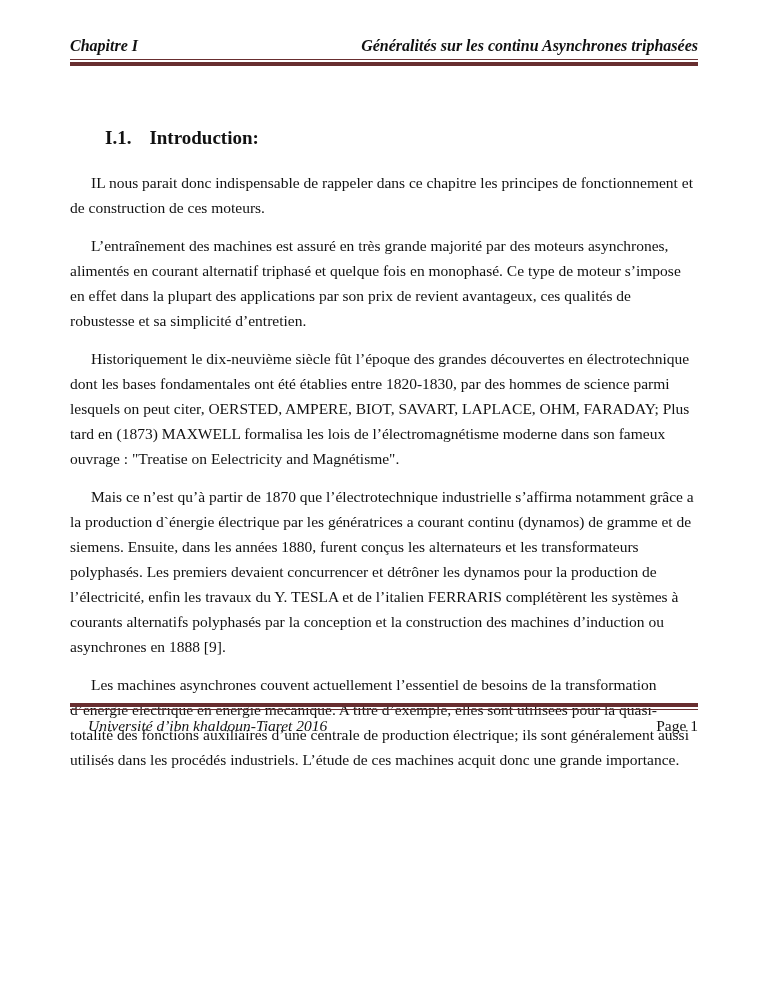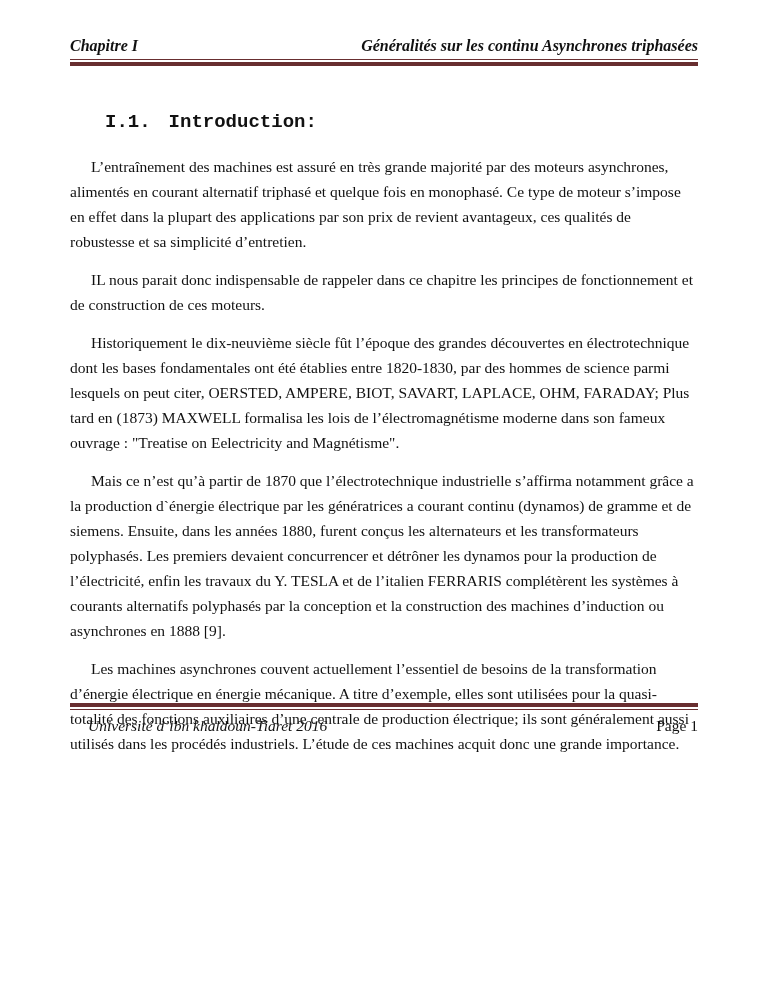--- a/index.html
+++ b/index.html
@@ -32,22 +32,21 @@
     line-height:20px;
   }
   .rule-thin-thick{margin-top:3px;}
   .rule-thin-thick .thin{height:1px;background:var(--accent);}
   .rule-thin-thick .thick{height:4px;background:var(--accent);margin-top:2px;}
   
   .section-heading{
     font-size:19px;
     font-weight:bold;
     line-height:24px;
-    margin:44px 0 20px 35px;
-    font-family:Liberation Mono, monospace;
+    margin:60px 0 20px 35px;
   }
   .section-heading .heading-number{margin-right:18px;}
   .section-heading.second{margin-top:26px;}
   .body-text{
     font-size:15.5px;
     line-height:25px;
     text-indent:21px;
     margin-bottom:13px;
     text-align:left;
   }
@@ -88,23 +87,23 @@
       <div class="thick"></div>
     </div>
   </header>
 
   <main>
 
     <h2 class="section-heading">
       <span class="heading-number">I.1.</span><span>Introduction:</span>
     </h2>
 
+    <p class="body-text">IL nous parait donc indispensable de rappeler dans ce chapitre les principes de fonctionnement et de construction de  ces moteurs.</p>
+
     <p class="body-text">L’entraînement des machines est assuré en très grande majorité par des moteurs asynchrones, alimentés en courant alternatif triphasé et quelque fois en monophasé. Ce type de moteur s’impose en effet dans la plupart des applications par son prix de revient avantageux, ces qualités de robustesse et sa simplicité d’entretien.</p>
-
-    <p class="body-text">IL nous parait donc indispensable de rappeler dans ce chapitre les principes de fonctionnement et de construction de  ces moteurs.</p>
 
 
     <p class="body-text">Historiquement le dix-neuvième siècle fût l’époque des grandes découvertes en électrotechnique dont les bases fondamentales ont été établies entre 1820-1830, par des hommes de science parmi lesquels on peut citer, OERSTED, AMPERE, BIOT, SAVART, LAPLACE, OHM, FARADAY; Plus tard en (1873) MAXWELL formalisa les lois de l’électromagnétisme moderne dans son fameux ouvrage : "Treatise on Eelectricity and Magnétisme".</p>
 
     <p class="body-text">Mais ce n’est  qu’à partir de 1870 que l’électrotechnique industrielle s’affirma notamment grâce a la production d`énergie électrique par les génératrices a courant continu (dynamos) de gramme et de siemens. Ensuite, dans les années 1880, furent conçus les alternateurs et les transformateurs polyphasés. Les premiers devaient concurrencer et détrôner les dynamos pour la production de l’électricité, enfin les travaux du Y. TESLA et de l’italien FERRARIS complétèrent les systèmes à courants alternatifs polyphasés par la conception et la construction des machines d’induction ou asynchrones en 1888 [9].</p>
 
     <p class="body-text">Les machines asynchrones couvent actuellement l’essentiel  de besoins de la transformation d’énergie électrique en énergie mécanique.  A titre d’exemple, elles sont utilisées pour la quasi-totalité des fonctions auxiliaires d’une centrale de production électrique; ils sont généralement aussi utilisés dans les procédés industriels. L’étude de ces machines acquit donc une grande importance.</p>
 
   </main>
 

